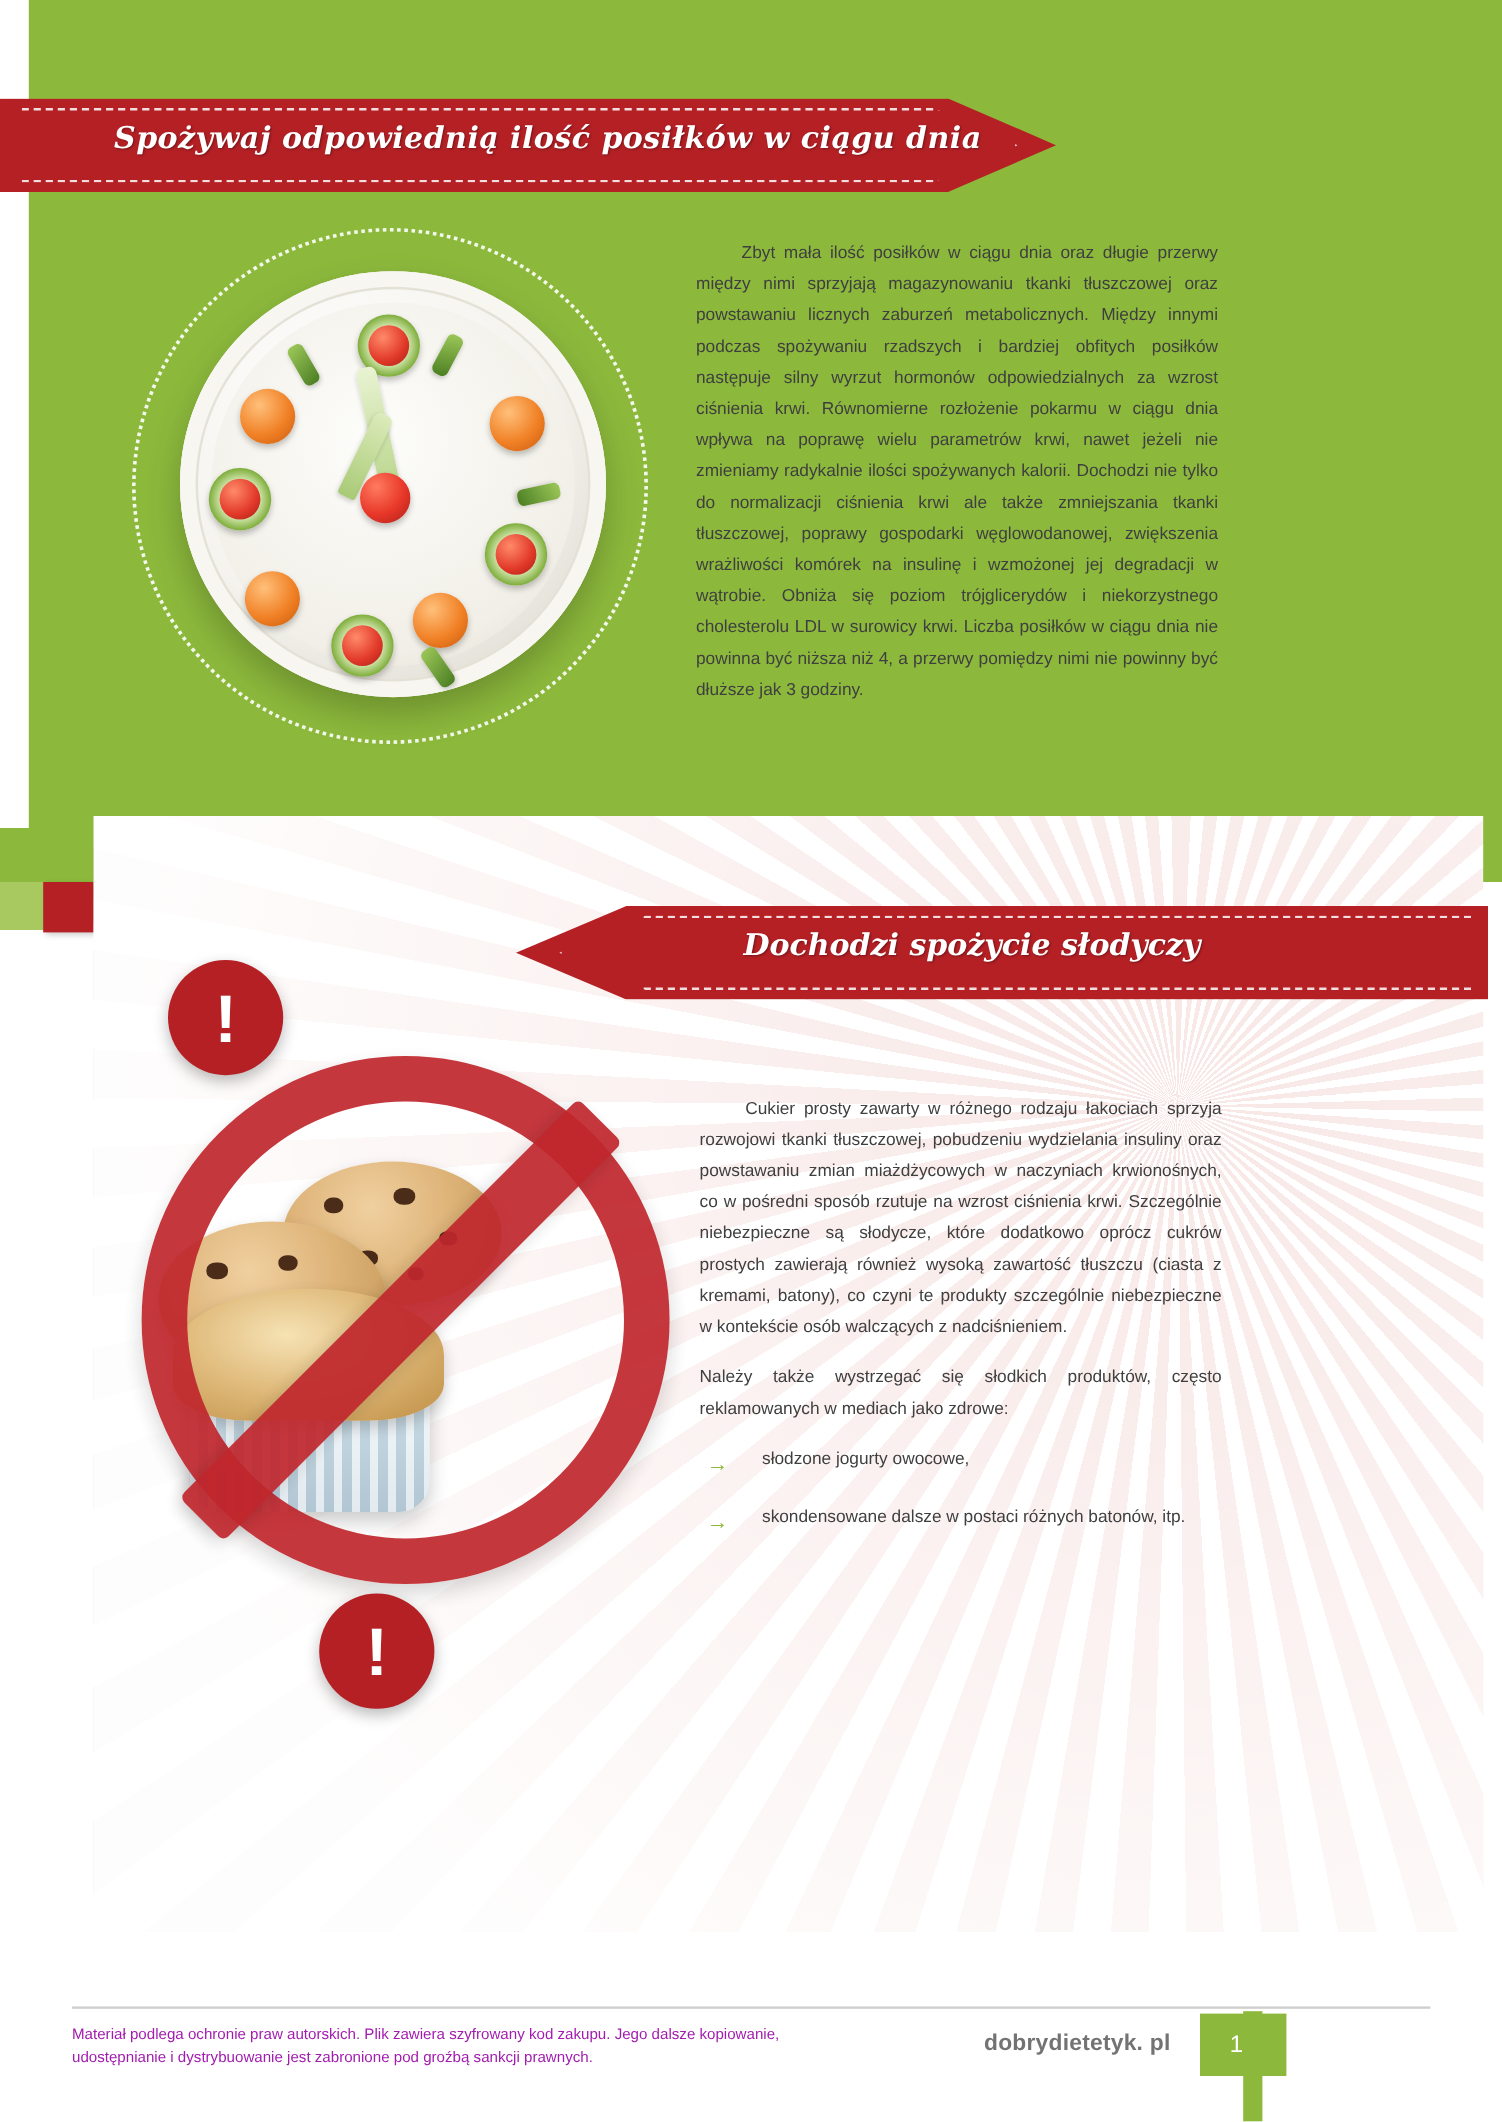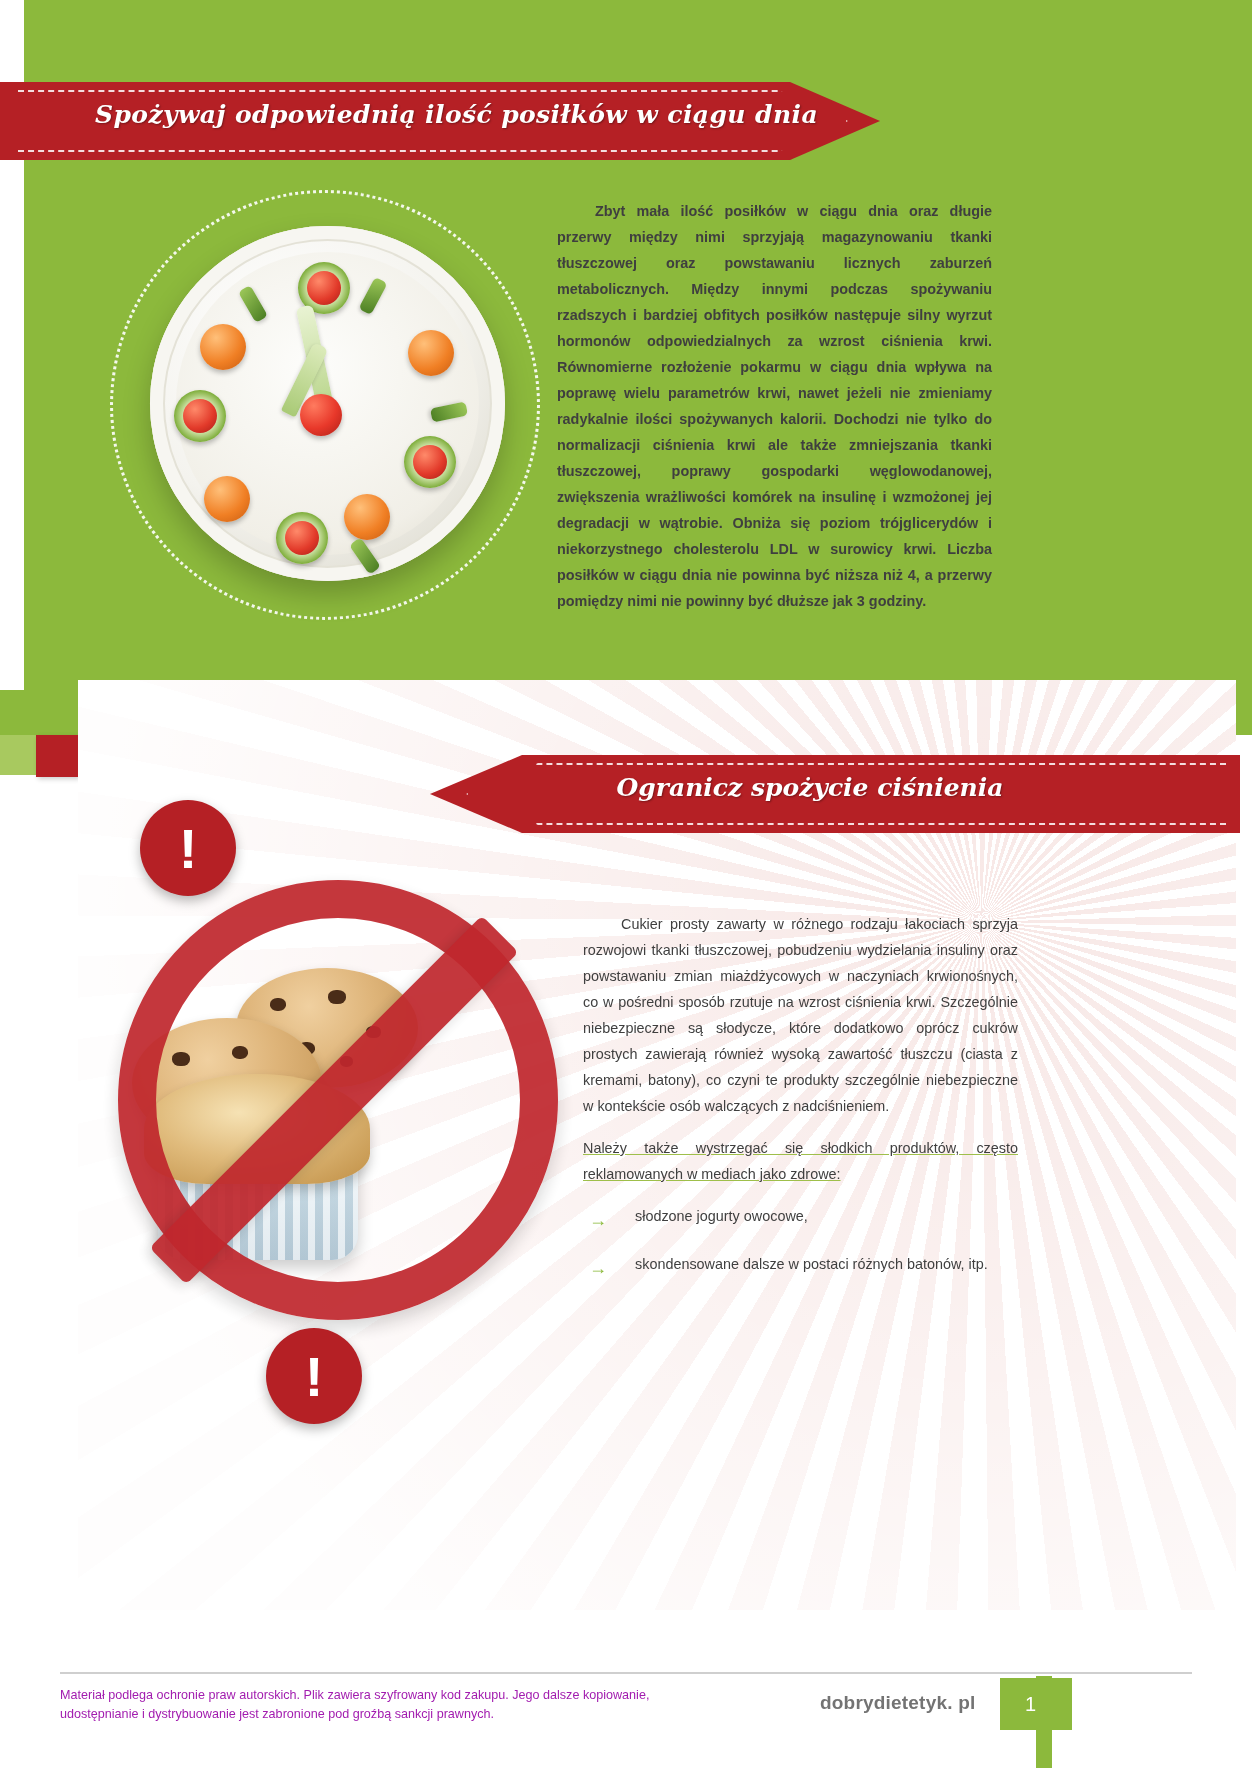--- a/index.html
+++ b/index.html
@@ -123,26 +123,25 @@
     position:absolute; left:130px; top:112px; width:16px; height:76px;
     background:linear-gradient(180deg,#dcebbb,#a9ca76);
     border-radius:6px 6px 3px 3px;
     transform:rotate(26deg);
     transform-origin:bottom center;
     box-shadow:0 2px 4px rgba(0,0,0,.18);
   }
 
   
   .col1 {
-    position:absolute; left:557px; top:198px; width:435px;
+    position:absolute; left:580px; top:198px; width:435px;
     color:#3f3f3f;
     font-size:14.4px;
     line-height:26px;
     text-align:justify;
-    font-weight:bold;
   }
   .col1 p { margin:0; text-indent:38px; }
 
   
   .sq-green {
     position:absolute; left:0; top:690px; width:78px; height:78px;
     background:#8cb93c;
   }
   .sq-green2 {
     position:absolute; left:0; top:735px; width:38px; height:40px;
@@ -259,21 +258,21 @@
   .col2 {
     position:absolute; left:583px; top:895px; width:435px;
     color:#3f3f3f;
     font-size:14.4px;
     line-height:26px;
     text-align:justify;
     margin-top:16px;
   }
   .col2 p { margin:0 0 16px 0; text-indent:38px; }
   .col2 p.noind { text-indent:0; }
-  .underline-txt { text-decoration:underline; text-decoration-color:#9fbf4a; }
+  .underline-txt { text-decoration-color:#9fbf4a; }
   .bullets { margin:12px 0 0 0; padding:0; list-style:none; }
   .bullets li {
     position:relative;
     padding-left:52px;
     margin-bottom:22px;
     font-size:14.4px;
     color:#3f3f3f;
     text-align:left;
   }
   .arrow {
@@ -357,21 +356,21 @@
   <div class="sq-green2"></div>
   <div class="sq-red"></div>
 
   <div class="sec2">
     <div class="sec2-fade"></div>
   </div>
 
   <div class="banner2-wrap">
     <div class="banner2"></div>
     <div class="banner2-dash"></div>
-    <div class="banner2-title">Ogranicz spożycie ciśnienia</div>
+    <div class="banner2-title">Dochodzi spożycie słodyczy</div>
   </div>
 
   <div class="nosign">
 
     <div class="cookie" style="left:118px; top:108px; width:182px; height:120px;">
       <div class="chip" style="left:34px; top:30px; width:16px; height:13px;"></div>
       <div class="chip" style="left:92px; top:22px; width:18px; height:14px;"></div>
       <div class="chip" style="left:130px; top:58px; width:15px; height:12px;"></div>
       <div class="chip" style="left:62px; top:74px; width:17px; height:13px;"></div>
       <div class="chip" style="left:104px; top:88px; width:13px; height:11px;"></div>

